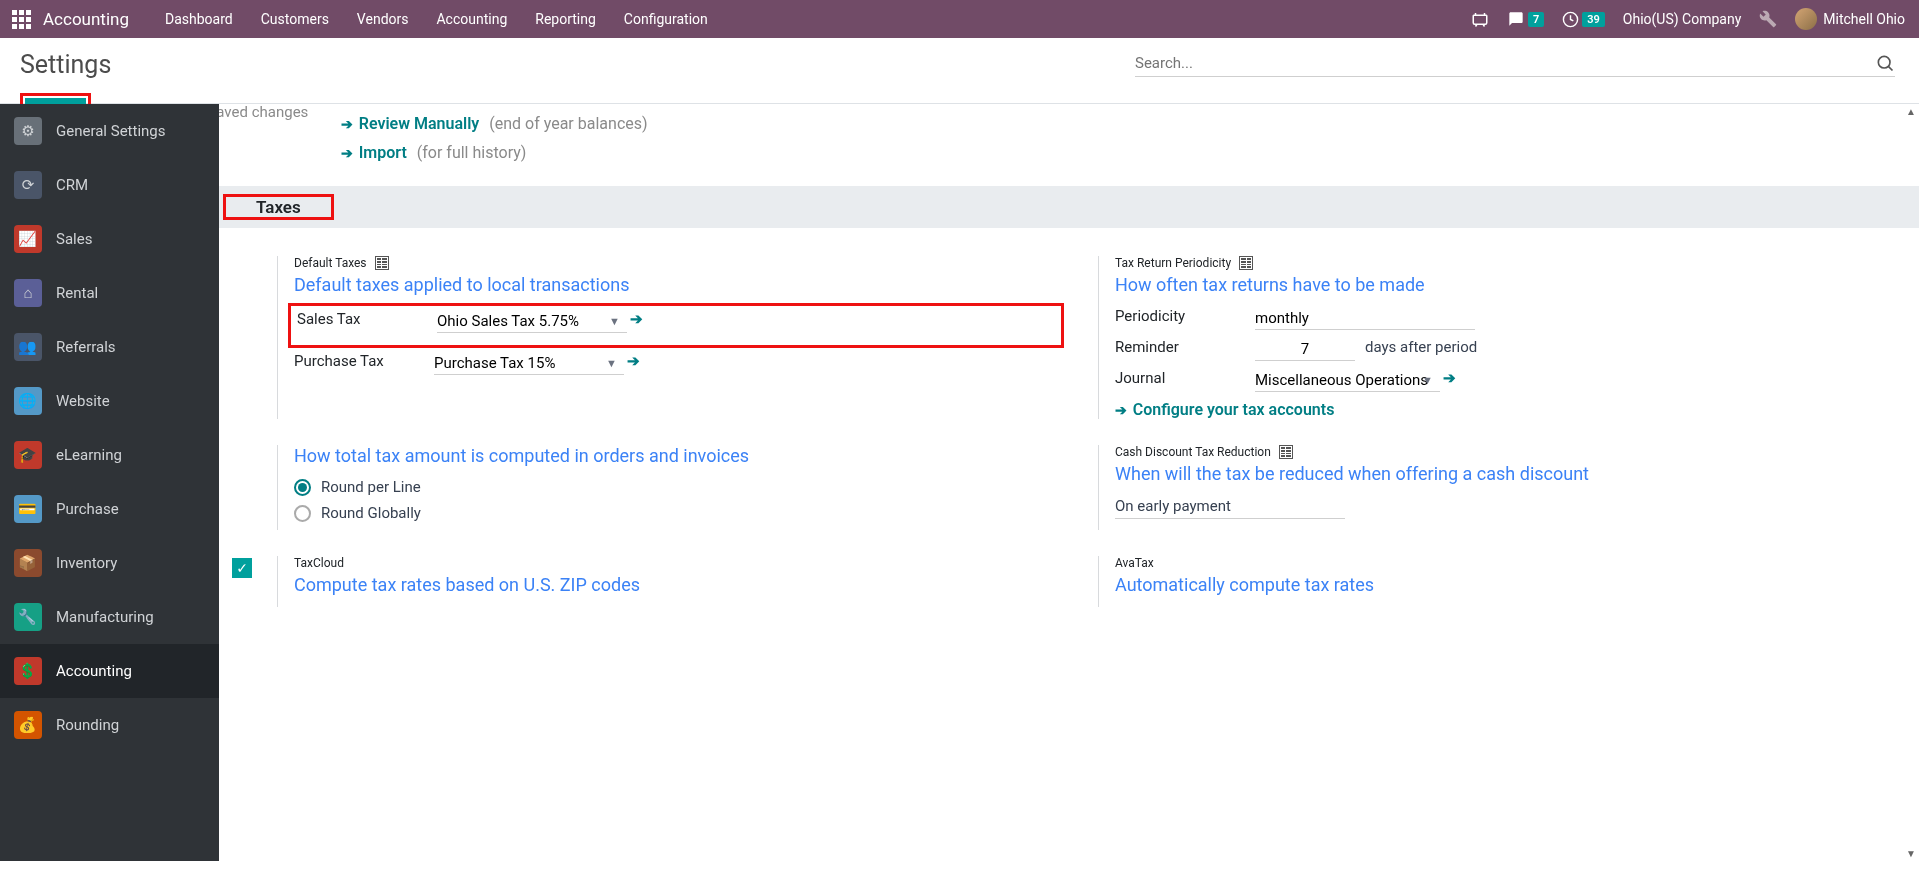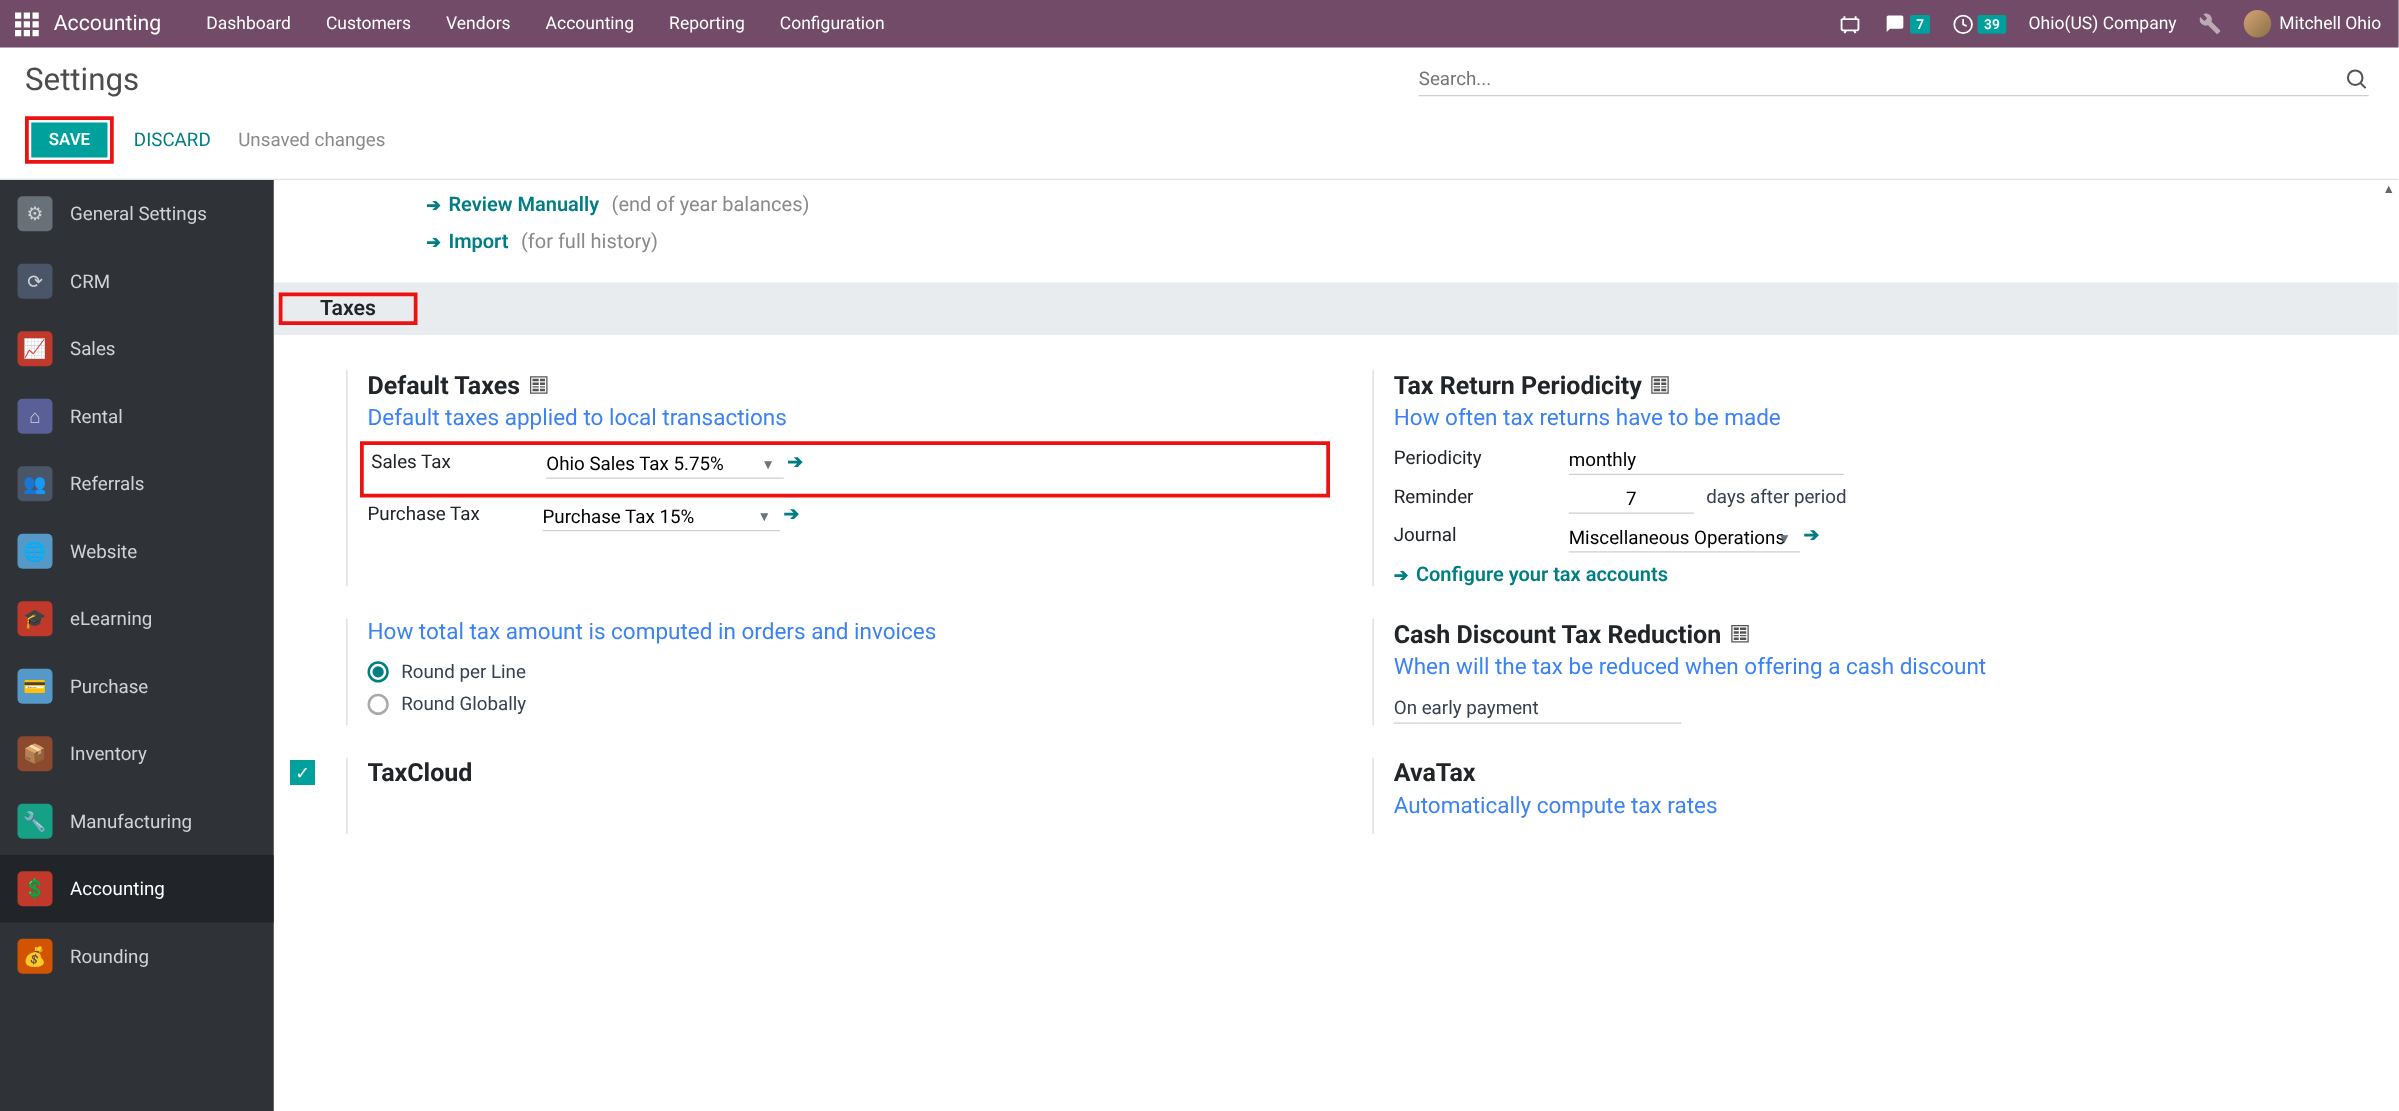--- a/index.html
+++ b/index.html
@@ -12,21 +12,21 @@
 .app-name { font-size: 17px; padding: 0 18px 0 0; font-weight: 400; }
 .topnav { display: flex; gap: 28px; padding-left: 18px; }
 .topnav-item { cursor: pointer; font-size: 14px; }
 .top-right { margin-left: auto; display: flex; align-items: center; gap: 18px; padding-right: 14px; }
 .icon-btn { display: inline-flex; align-items: center; cursor: pointer; position: relative; }
 .badge { background: #00a09d; color: #fff; font-size: 11px; padding: 1px 5px; border-radius: 2px; margin-left: 3px; font-weight: 600; }
 .company-name { font-size: 14px; }
 .avatar { width: 22px; height: 22px; border-radius: 50%; background: linear-gradient(135deg, #d4a574, #8b6f47); margin-right: 6px; }
 .user-chip { display: flex; align-items: center; }
 
-.controlbar { height: 106px; border-bottom: 1px solid #dee2e6; padding: 12px 20px 0; }
+.controlbar { height: 66px; border-bottom: 1px solid #dee2e6; padding: 12px 20px 0; }
 .page-title { font-size: 25px; color: #4c4c4c; margin-bottom: 14px; }
 .control-actions { display: flex; align-items: center; gap: 10px; }
 .save-btn { background: #00a09d; color: #fff; border: none; padding: 6px 14px; font-size: 13.5px; font-weight: 600; cursor: pointer; }
 .red-box-save { border: 3px solid #e11; padding: 2px; display: inline-block; }
 .discard-btn { background: none; border: none; color: #017e84; font-size: 15px; cursor: pointer; padding: 6px 6px; }
 .unsaved { color: #8a8a8a; font-size: 15px; margin-left: 6px; }
 .search-wrap { position: absolute; right: 24px; top: 50px; display: flex; align-items: center; border-bottom: 1px solid #cfcfcf; width: 760px; }
 .search-input { border: none; outline: none; font-size: 15px; flex: 1; padding: 4px 0; }
 .search-svg { color: #555; }
 
@@ -62,21 +62,21 @@
 .link-desc { color: #8a8a8a; margin-left: 6px; }
 
 .section-header { background: #e9ecef; margin-top: 24px; height: 42px; display: flex; align-items: center; }
 .sh-inner { font-size: 17px; font-weight: 600; color: #212529; padding: 8px 30px; }
 .red-box-taxes { border: 3px solid #e11; margin-left: 4px; }
 
 .settings-grid { display: grid; grid-template-columns: 1fr 1fr; gap: 0 40px; padding: 28px 40px 10px 58px; }
 .setting-block { border-left: 1px solid #d8dadd; padding-left: 16px; margin-bottom: 26px; position: relative; }
 .check-wrap { position: absolute; left: -46px; top: 2px; }
 .chk { width: 20px; height: 20px; background: #00a09d; display: flex; align-items: center; justify-content: center; color: #fff; font-size: 14px; }
-.sb-title { font-size: 20px; font-weight: 700; color: #212529; margin-bottom: 4px; display: flex; align-items: center; gap: 8px; }
+.sb-title { font-size: 12px; font-weight: 400; color: #212529; margin-bottom: 4px; display: flex; align-items: center; gap: 8px; }
 .building-icon { width: 14px; height: 14px; border: 1.5px solid #555; display: inline-grid; grid-template-columns: 1fr 1fr; grid-template-rows: repeat(4,1fr); gap: 1px; padding: 1px; }
 .building-icon span { background: #555; }
 .sb-desc { color: #3b82f6; font-size: 18px; margin-bottom: 12px; }
 
 .field-row { display: flex; align-items: flex-start; margin-bottom: 8px; font-size: 15px; }
 .fr-label { width: 140px; color: #212529; }
 .fr-input { border: none; border-bottom: 1px solid #cfcfcf; font-size: 15px; padding: 2px 0; outline: none; width: 190px; }
 .fr-input-wrap { position: relative; display: flex; align-items: center; }
 .caret { color: #6b7280; font-size: 11px; margin-left: -18px; pointer-events: none; }
 .ext-arrow { color: #017e84; font-size: 15px; margin-left: 10px; cursor: pointer; font-weight: 900; }
@@ -347,20 +347,21 @@
         <span class="readonly-val">On early payment</span>
       </div>
 
       <div class="setting-block">
         <div class="check-wrap">
             <span class="chk">✓</span>
           </div>
         <div class="sb-title">
             <span>TaxCloud</span>
           </div>
+        <div class="sb-desc">Compute tax rates based on U.S. ZIP codes</div>
       </div>
 
       <div class="setting-block">
         <div class="sb-title">
             <span>AvaTax</span>
           </div>
         <div class="sb-desc">Automatically compute tax rates</div>
       </div>
     </div>
 

